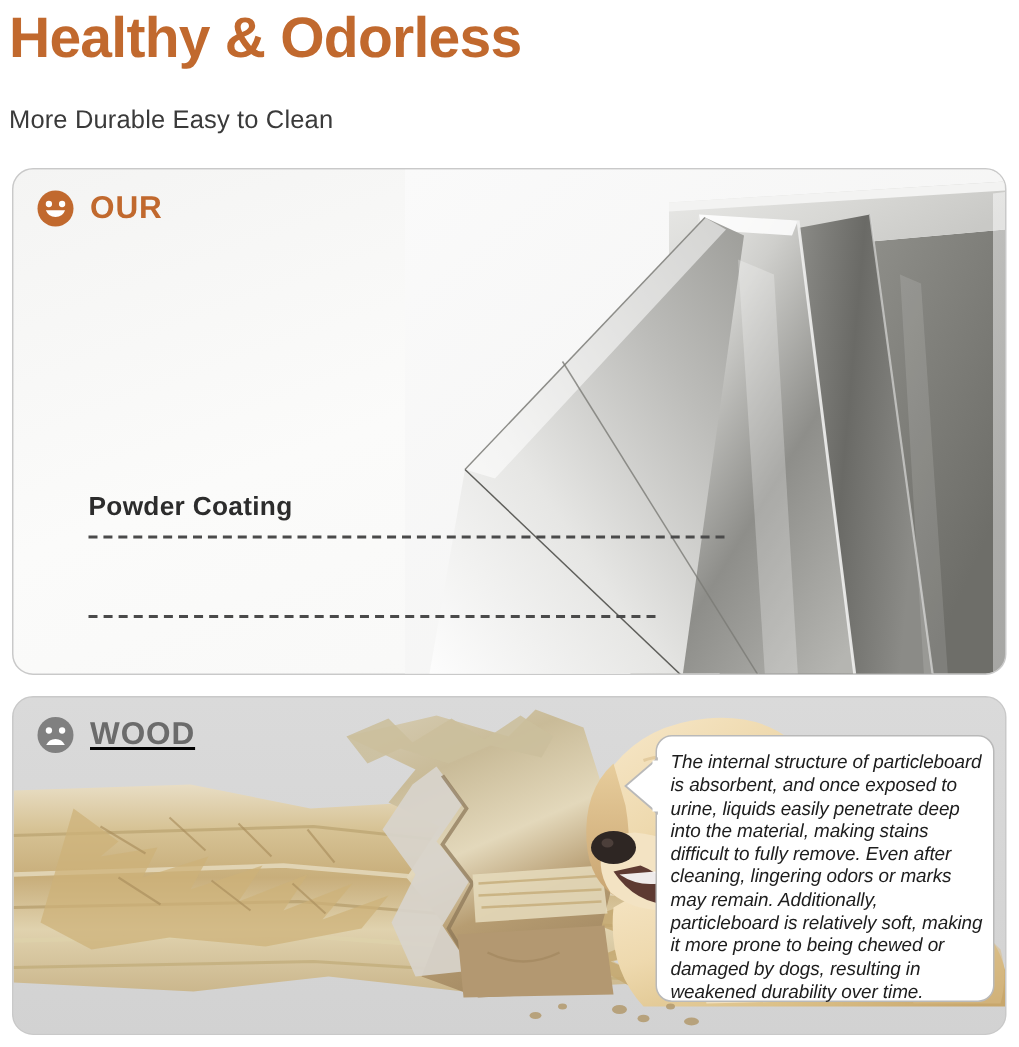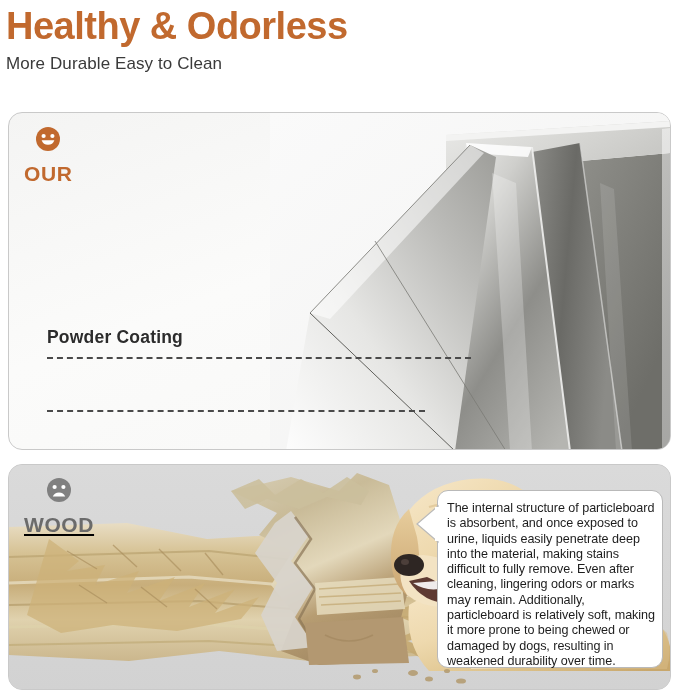--- a/index.html
+++ b/index.html
@@ -28,21 +28,21 @@
     letter-spacing: -0.5px;
     color: #c1692e;
     line-height: 44px;
     white-space: nowrap;
   }
 
   .subtitle {
     font-size: 17px;
     color: #3a3a3a;
     line-height: 24px;
-    margin-top: 4px;
+    margin-top: 20px;
     letter-spacing: 0.1px;
   }
 
   
   .card {
     position: absolute;
     border-radius: 14px;
     border: 1px solid #c9c9c9;
     overflow: hidden;
   }
@@ -59,21 +59,20 @@
     background: #d6d6d6;
   }
 
   
   .badge {
     position: absolute;
     display: flex;
     align-items: center;
     gap: 10px;
     z-index: 6;
-    flex-direction: column;
   }
   #badge-our  { left: 24px; top: 126px; }
   #badge-wood { left: 24px; top: 477px; text-decoration: underline; }
 
   .face-icon { width: 26px; height: 26px; display: block; }
 
   .badge-label {
     font-size: 21px;
     font-weight: bold;
     letter-spacing: 0.6px;
@@ -86,20 +85,21 @@
     position: absolute;
     right: 0; top: 0;
     width: 400px; height: 338px;
     z-index: 2;
   }
 
   
   .spec {
     position: absolute;
     z-index: 5;
+    margin-left: 12px;
   }
   .spec-text {
     font-size: 17.5px;
     font-weight: bold;
     color: #2c2c2c;
     letter-spacing: 0.2px;
     white-space: nowrap;
   }
   .spec-rule {
     margin-top: 9px;
@@ -140,20 +140,21 @@
     overflow: visible;
   }
   .callout-text {
     position: absolute;
     left: 10px; top: 11px;
     right: 7px;
     font-size: 12.6px;
     line-height: 15.3px;
     color: #1d1d1d;
     letter-spacing: -0.05px;
+    font-style: italic;
   }
 </style>
 </head>
 <body>
 
 <div id="page">
 
   <div class="header">
     <div class="title">Healthy &amp; Odorless</div>
     <div class="subtitle">More Durable Easy to Clean</div>

